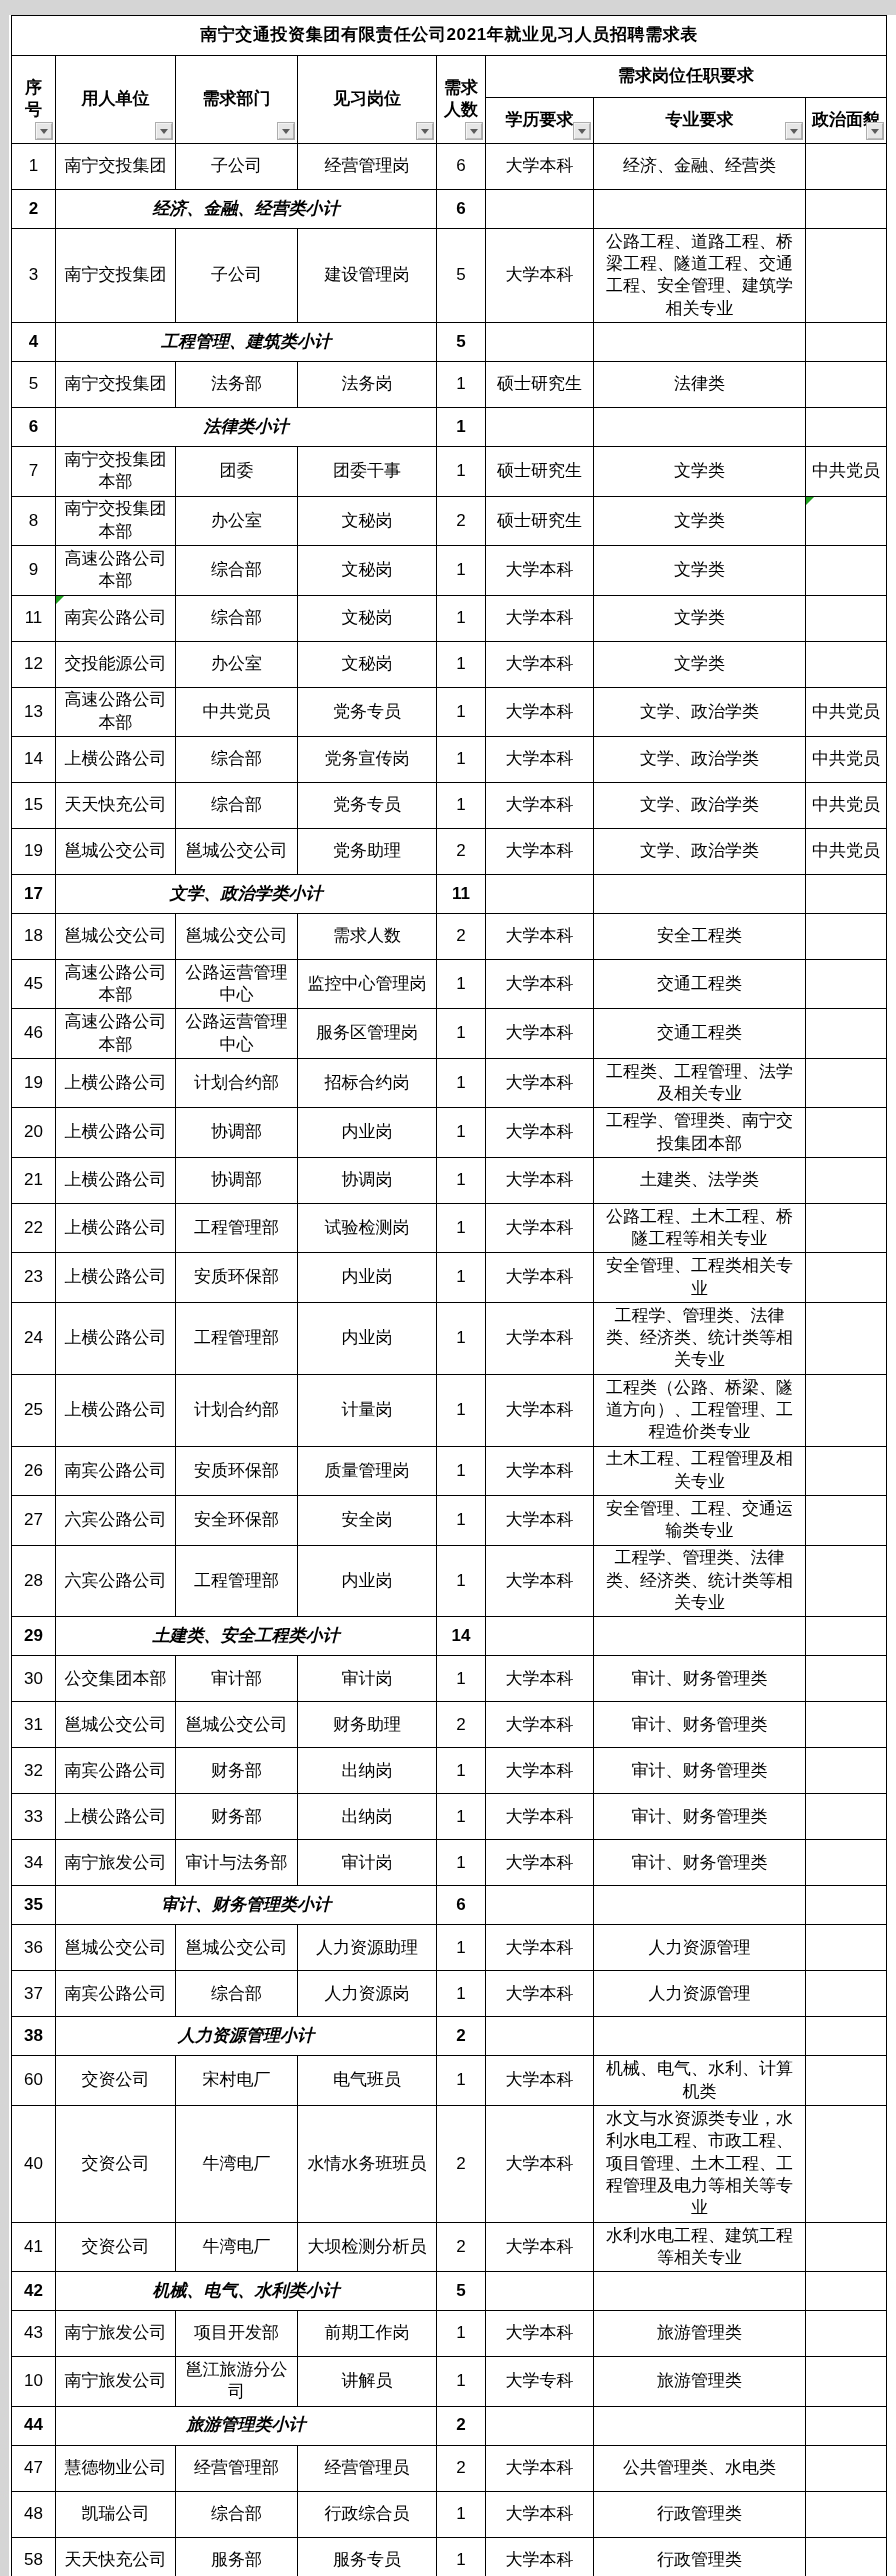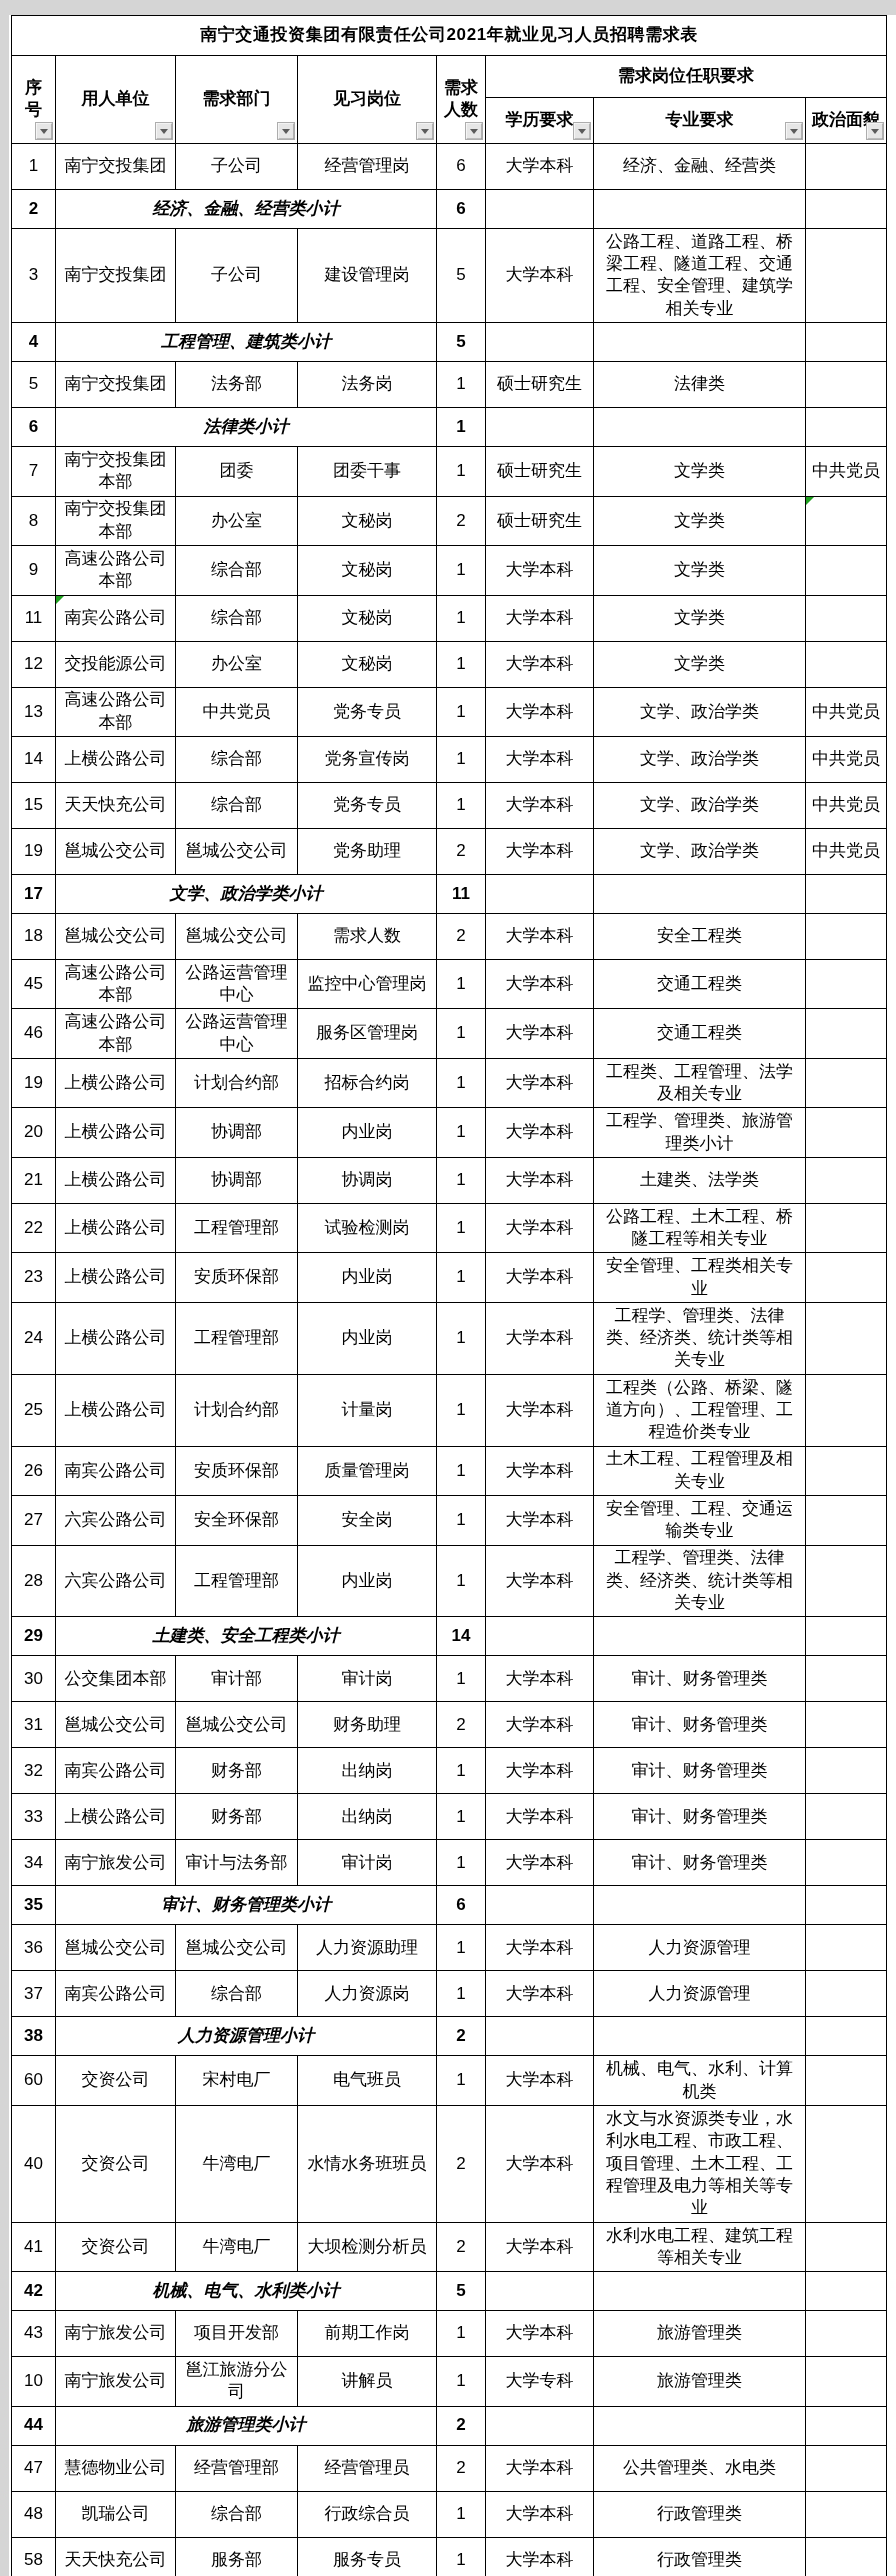--- a/index.html
+++ b/index.html
@@ -327,21 +327,21 @@
           <td class="c-major">工程类、工程管理、法学及相关专业</td>
           <td></td>
         </tr>
         <tr class="r-data">
           <td class="c-seq">20</td>
           <td>上横公路公司</td>
           <td>协调部</td>
           <td>内业岗</td>
           <td class="c-num">1</td>
           <td>大学本科</td>
-          <td class="c-major">工程学、管理类、旅游管理类小计</td>
+          <td class="c-major">工程学、管理类、南宁交投集团本部</td>
           <td></td>
         </tr>
         <tr class="r-data">
           <td class="c-seq">21</td>
           <td>上横公路公司</td>
           <td>协调部</td>
           <td>协调岗</td>
           <td class="c-num">1</td>
           <td>大学本科</td>
           <td class="c-major">土建类、法学类</td>

